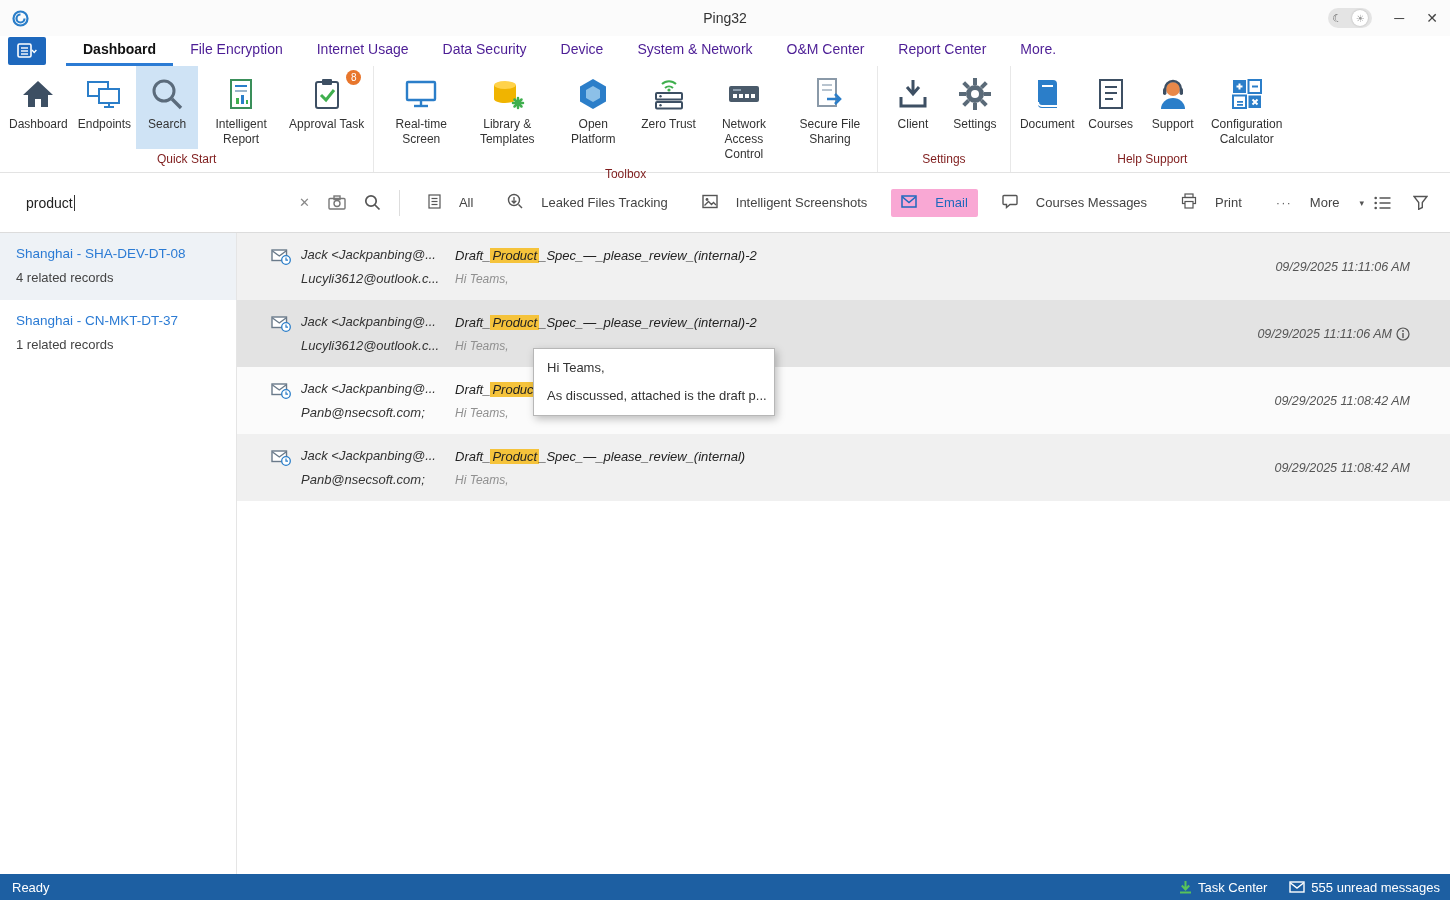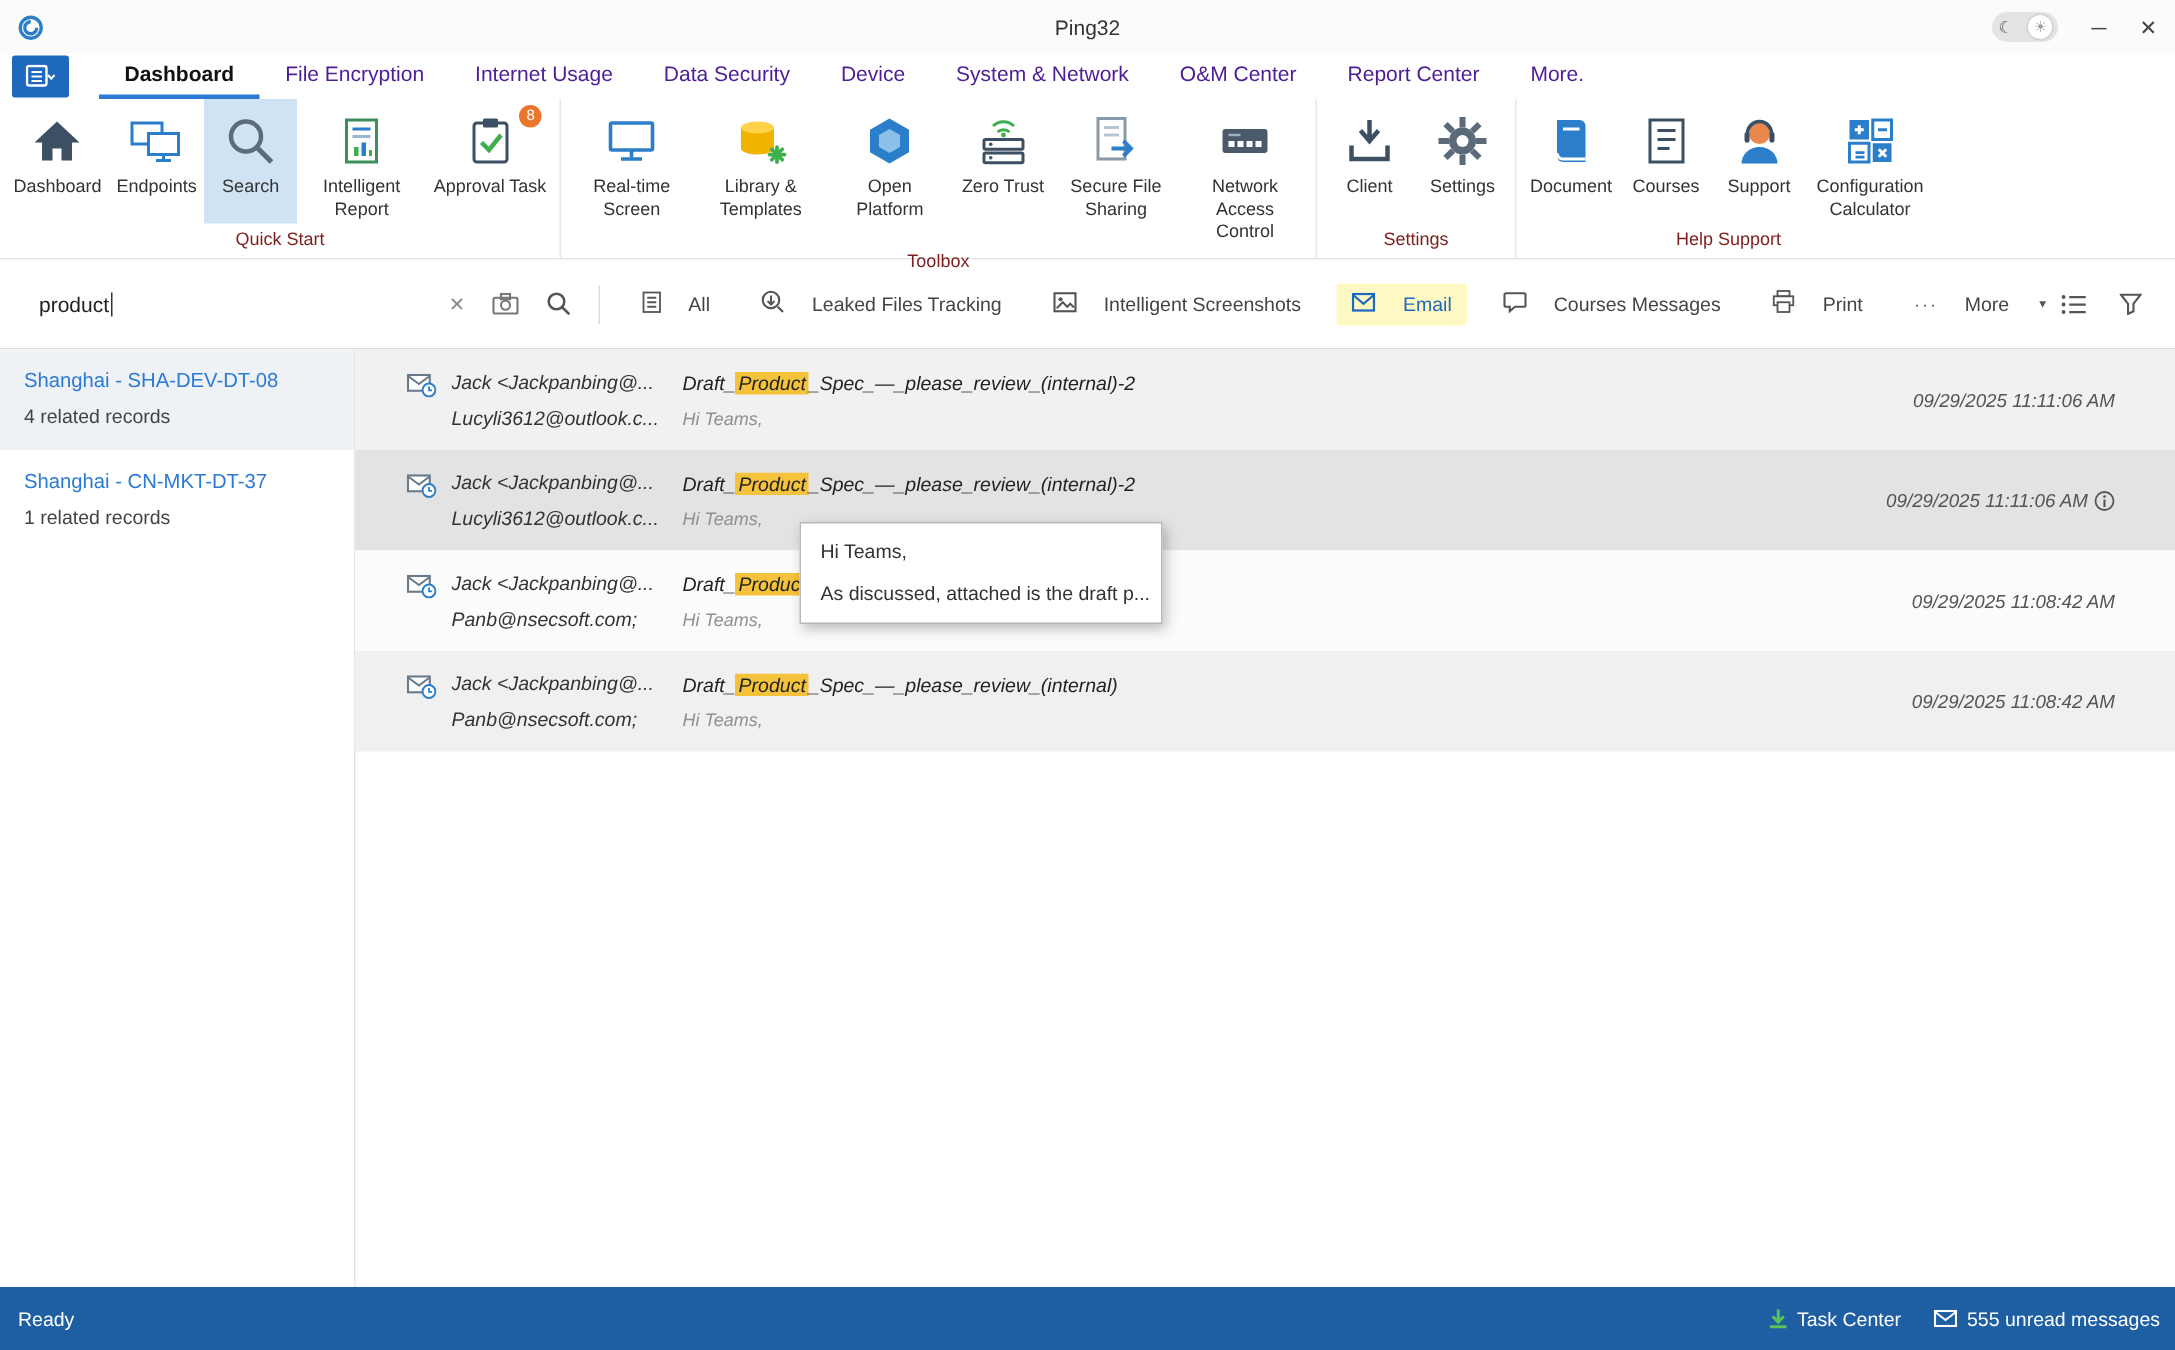--- a/index.html
+++ b/index.html
@@ -35,21 +35,21 @@
   
   .searchbar { height:60px; display:flex; align-items:center; border-bottom:1px solid #dcdcdc; padding:0 14px; background:#fff; }
   .search-field { display:flex; align-items:center; width:416px; }
   .search-text { font-size:14px; color:#222; padding-left:12px; }
   .caret { display:inline-block; width:1px; height:16px; background:#333; margin-left:1px; vertical-align:middle; }
   .search-icons { display:flex; align-items:center; gap:18px; margin-left:auto; }
   .icon-btn { cursor:pointer; display:flex; align-items:center; color:#888; font-size:13px; }
   .vdivider { width:1px; height:26px; background:#ddd; margin:0 18px; }
   .filters { display:flex; align-items:center; gap:14px; }
   .filter-btn { display:flex; align-items:center; gap:18px; padding:6px 10px; font-size:13px; color:#444; border-radius:2px; cursor:pointer; white-space:nowrap; }
-  .filter-btn.active { background:#fef9c3; color:#1e68bd;text-align:center; }
+  .filter-btn.active { background:#f9a8d4; color:#1e68bd;text-align:center; }
   .filter-btn .dots { letter-spacing:1px; color:#666; }
   .filter-btn .dd { font-size:9px; color:#555; margin-left:2px; }
   .right-tools { margin-left:auto; display:flex; align-items:center; gap:22px; padding-right:8px; }
 
   
   .content { position:absolute; top:233px; bottom:26px; left:0; right:0; display:flex; background:#fff; }
   .sidebar { width:237px; border-right:1px solid #e5e5e5; background:#fff; flex-shrink:0; }
   .sidebar-item { height:67px; padding:13px 16px 0; cursor:pointer; }
   .sidebar-item.selected { background:#eef2f6; }
   .sidebar-name { color:#2b7bd4; font-size:13.5px; }
@@ -70,21 +70,21 @@
   .hl { background:#f5c33b; color:#222; padding:0 2px; }
   .preview { font-size:12px; color:#909090; margin-top:9px; }
   .row-time { width:200px; flex-shrink:0; display:flex; align-items:center; justify-content:flex-end; padding-right:40px; font-size:12.5px; color:#555; gap:4px; }
 
   
   .tooltip { position:absolute; left:533px; top:348px; width:242px; background:#fff; border:1px solid #b7b7b7; box-shadow:2px 3px 8px rgba(0,0,0,.25); padding:11px 13px 12px; z-index:20; }
   .tooltip .tline { font-size:13px; color:#333; white-space:nowrap; }
   .tooltip .tline + .tline { margin-top:13px; }
 
   
-  .statusbar { position:absolute; left:0; right:0; bottom:0; height:42px; background:#1d5fa2; color:#fff; display:flex; align-items:center; font-size:13px; padding:0 10px 0 12px; }
+  .statusbar { position:absolute; left:0; right:0; bottom:0; height:26px; background:#1d5fa2; color:#fff; display:flex; align-items:center; font-size:13px; padding:0 10px 0 12px; }
   .status-right { margin-left:auto; display:flex; align-items:flex-end; gap:22px; }
   .status-item { display:flex; align-items:center; gap:6px; cursor:pointer; }
 </style>
 </head>
 <body>
 
 <div class="titlebar">
   <span style="display:flex;">
     <svg width="17" height="17" viewBox="0 0 17 17">
         <circle cx="8.5" cy="8.5" r="7" fill="none" stroke="#2b7ec9" stroke-width="2.2"></circle>
@@ -230,40 +230,40 @@
               <rect x="5" y="26" width="26" height="6.5" rx="1" fill="#fff" stroke="#3d4f63" stroke-width="2"></rect>
               <circle cx="9.5" cy="20.2" r="1.2" fill="#3d4f63"></circle>
               <circle cx="9.5" cy="29.2" r="1.2" fill="#3d4f63"></circle>
             </svg>
         </span>
         <span class="label">Zero Trust</span>
       </div>
       <div class="ribbon-item">
         <span class="icon">
           <svg width="36" height="36" viewBox="0 0 36 36">
-              <rect x="6" y="3" width="18" height="27" fill="#fff" stroke="#8a99a8" stroke-width="2"></rect>
-              <line x1="10" y1="9" x2="20" y2="9" stroke="#b8c4cf" stroke-width="2"></line>
-              <line x1="10" y1="14" x2="20" y2="14" stroke="#b8c4cf" stroke-width="2"></line>
-              <path d="M15 23 h13 m-5 -5 l5 5 -5 5" stroke="#2b7ec9" stroke-width="2.6" fill="none"></path>
-            </svg>
-        </span>
-        <span class="label">Secure File Sharing</span>
-      </div>
-      <div class="ribbon-item">
-        <span class="icon">
-          <svg width="36" height="36" viewBox="0 0 36 36">
               <rect x="3" y="10" width="30" height="16" rx="2" fill="#4a5a6a"></rect>
               <rect x="7" y="18" width="4" height="4" fill="#fff"></rect>
               <rect x="13" y="18" width="4" height="4" fill="#fff"></rect>
               <rect x="19" y="18" width="4" height="4" fill="#fff"></rect>
               <rect x="25" y="18" width="4" height="4" fill="#fff"></rect>
               <line x1="7" y1="14" x2="15" y2="14" stroke="#9fb0c0" stroke-width="1.6"></line>
             </svg>
         </span>
         <span class="label">Network Access Control</span>
+      </div>
+      <div class="ribbon-item">
+        <span class="icon">
+          <svg width="36" height="36" viewBox="0 0 36 36">
+              <rect x="6" y="3" width="18" height="27" fill="#fff" stroke="#8a99a8" stroke-width="2"></rect>
+              <line x1="10" y1="9" x2="20" y2="9" stroke="#b8c4cf" stroke-width="2"></line>
+              <line x1="10" y1="14" x2="20" y2="14" stroke="#b8c4cf" stroke-width="2"></line>
+              <path d="M15 23 h13 m-5 -5 l5 5 -5 5" stroke="#2b7ec9" stroke-width="2.6" fill="none"></path>
+            </svg>
+        </span>
+        <span class="label">Secure File Sharing</span>
       </div>
     </div>
     <div class="group-label">Toolbox</div>
   </div>
 
   <div class="ribbon-group">
     <div class="ribbon-items">
       <div class="ribbon-item">
         <span class="icon">
           <svg width="36" height="36" viewBox="0 0 36 36">

